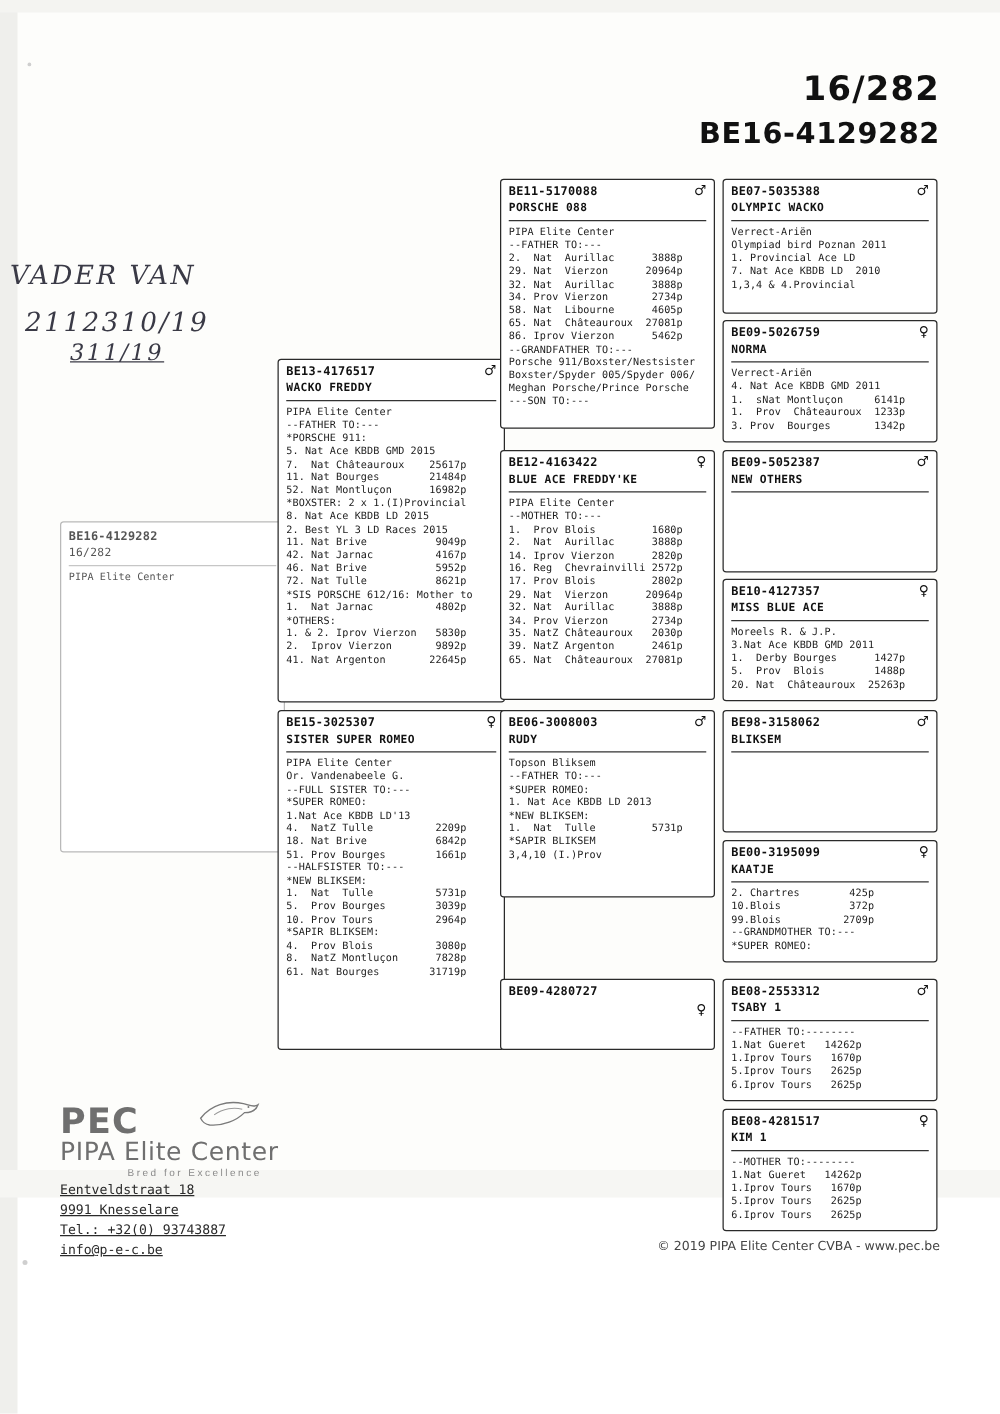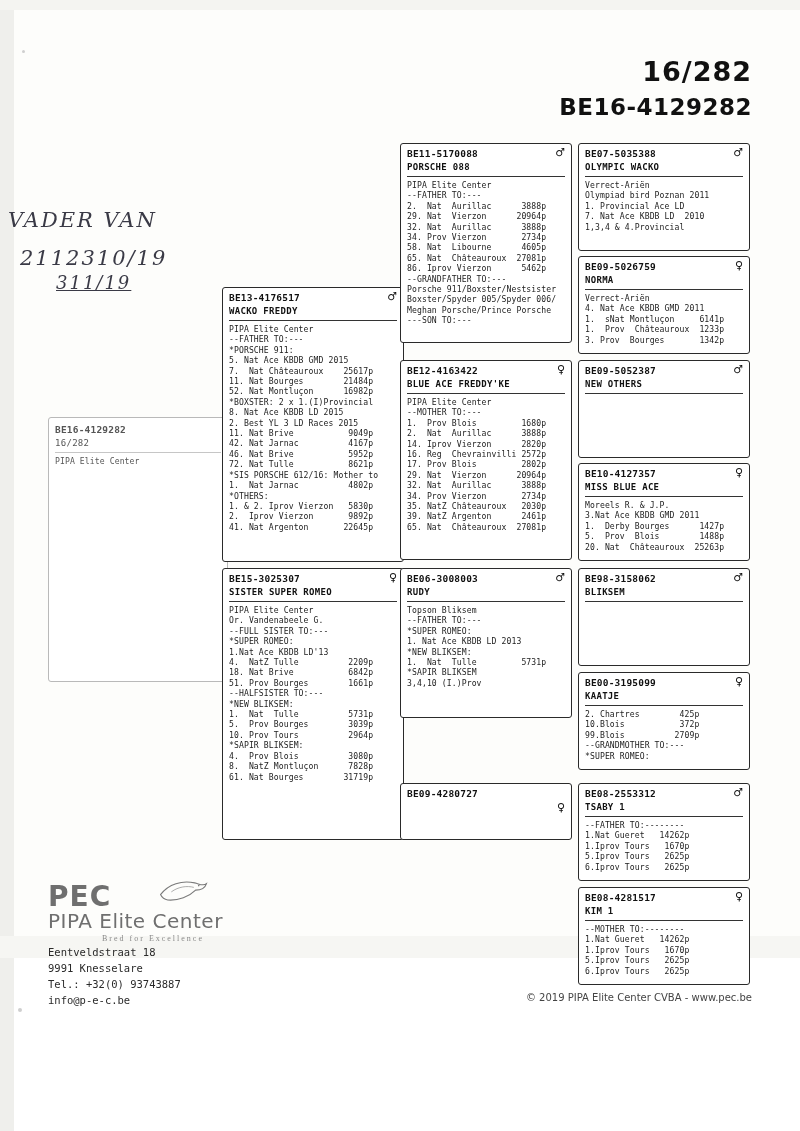--- a/index.html
+++ b/index.html
@@ -92,30 +92,31 @@
   .logo-wrap{position:absolute;left:48px;top:880px;width:240px;}
   .pec{
     font-family:"DejaVu Sans", sans-serif;
     font-size:28px;font-weight:700;color:#6f6f6f;letter-spacing:1px;
   }
   .pec-sub{
     font-family:"DejaVu Sans", sans-serif;
     font-size:20px;color:#6f6f6f;letter-spacing:0.5px;margin-top:-4px;
   }
   .pec-tag{
-    font-family:Liberation Serif, serif;
+    font-family:Liberation Sans, sans-serif;
     font-size:8px;color:#8a8a8a;letter-spacing:2px;margin-top:1px;margin-left:54px;
   }
   .bird{
     position:absolute;left:108px;top:-4px;width:54px;height:30px;
   }
   .addr{
     position:absolute;left:48px;top:944px;
     font-size:10.5px;line-height:16px;color:#2a2a2a;
     white-space:pre;
+    text-decoration:underline;
   }
   .copyright{
     position:absolute;right:48px;top:992px;
     font-family:"DejaVu Sans", sans-serif;
     font-size:10px;color:#444;
   }
   .speck{position:absolute;background:#cfcfcf;border-radius:50%;}
 </style>
 </head>
 <body>

